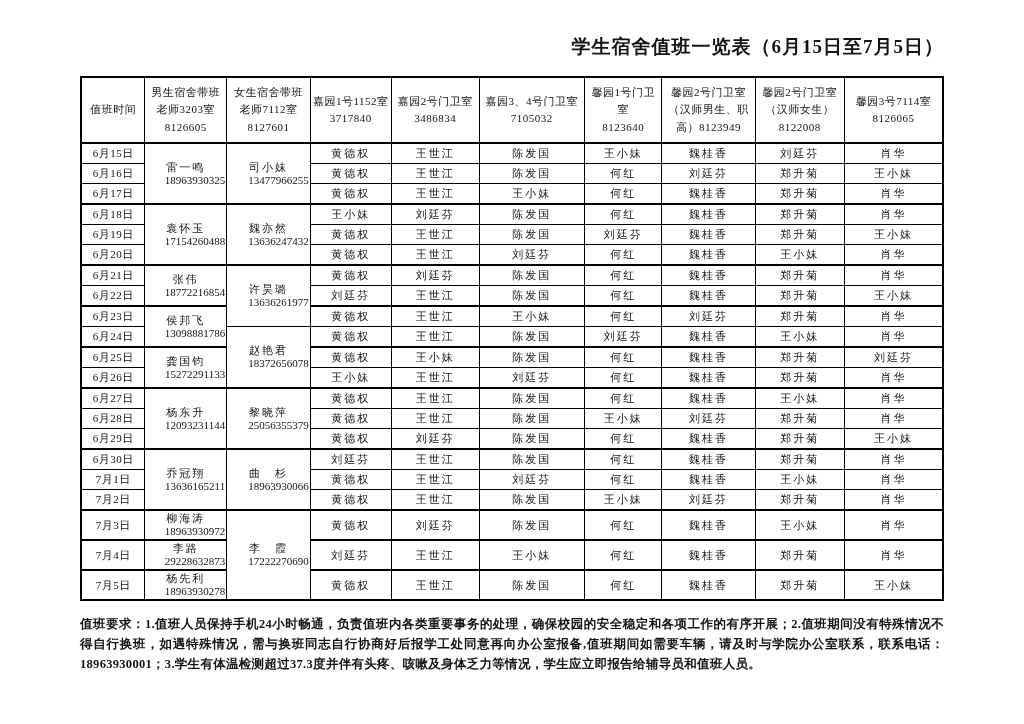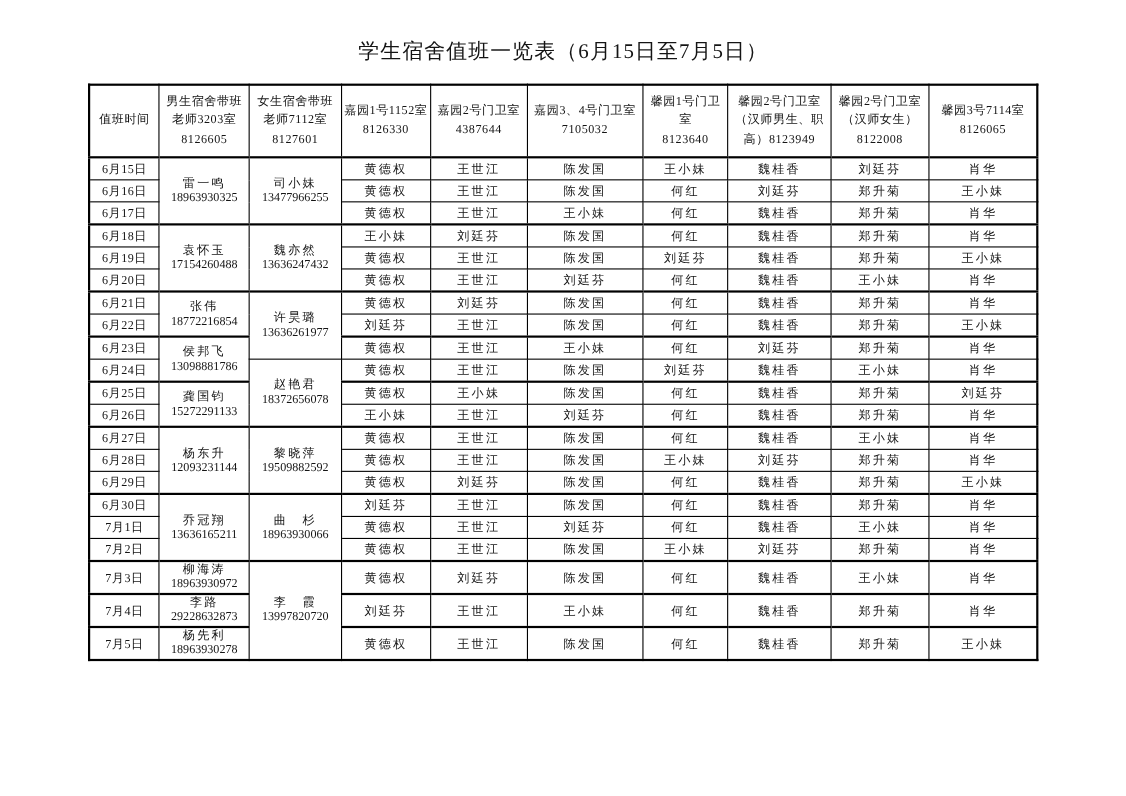--- a/index.html
+++ b/index.html
@@ -3,40 +3,40 @@
 <meta charset="utf-8">
 <style>
   html,body { margin:0; padding:0; }
   body {
     width:1024px; height:724px; background:#ffffff; color:#141414;
     font-family:"Liberation Serif","DejaVu Serif",serif;
     -webkit-font-smoothing:antialiased;
   }
   .sheet { width:864px; margin:0 auto; padding-top:34px; }
   .title {
-    text-align:center; font-size:19px; font-weight:normal;
+    text-align:right; font-size:19px; font-weight:bold;
     letter-spacing:1px; margin:0 0 16px 0;
   }
   table.roster {
     border-collapse:collapse; width:100%; table-layout:fixed;
     border:2px solid #000;
   }
   .roster th, .roster td {
     border:1px solid #000; text-align:center; vertical-align:middle;
     padding:1px 1px; overflow:hidden;
   }
   .roster th {
     font-size:11px; font-weight:normal; white-space:pre-line;
     height:62px; line-height:1.55; letter-spacing:0.5px;
   }
   .roster td { font-size:11px; }
   .date-cell { height:17px; letter-spacing:0.5px;font-family:Liberation Serif, serif; }
   .duty-cell { letter-spacing:2px; }
   .teacher-cell .t-name  { letter-spacing:2px; line-height:13px;text-align:center; }
-  .teacher-cell .t-phone { letter-spacing:0;   line-height:13px; }
+  .teacher-cell .t-phone { letter-spacing:0;   line-height:13px;text-align:right; }
   tr.group-start td { border-top:2px solid #000; }
   .notes {
     margin-top:13px; font-size:12.5px; font-weight:bold;
     line-height:1.6; text-align:justify; letter-spacing:0.3px;
   }
 </style>
 </head>
 <body>
 
 <div class="sheet">
@@ -58,23 +58,23 @@
     <thead>
       <tr>
           <th>值班时间</th>
           <th>男生宿舍带班
 老师3203室
 8126605</th>
           <th>女生宿舍带班
 老师7112室
 8127601</th>
           <th>嘉园1号1152室
-8126330</th>
+3717840</th>
           <th>嘉园2号门卫室
-4387644</th>
+3486834</th>
           <th>嘉园3、4号门卫室
 7105032</th>
           <th>馨园1号门卫室
 8123640</th>
           <th>馨园2号门卫室
 （汉师男生、职
 高）8123949</th>
           <th>馨园2号门卫室
 （汉师女生）
 8122008</th>
@@ -240,21 +240,21 @@
           <td class="duty-cell">肖华</td>
         </tr>
         <tr class="group-start">
           <td class="date-cell">6月27日</td>
           <td rowspan="3" class="teacher-cell">
             <div class="t-name">杨东升</div>
             <div class="t-phone">12093231144</div>
           </td>
           <td rowspan="3" class="teacher-cell">
             <div class="t-name">黎晓萍</div>
-            <div class="t-phone">19509882592</div>
+            <div class="t-phone">25056355379</div>
           </td>
           <td class="duty-cell">黄德权</td>
           <td class="duty-cell">王世江</td>
           <td class="duty-cell">陈发国</td>
           <td class="duty-cell">何红</td>
           <td class="duty-cell">魏桂香</td>
           <td class="duty-cell">王小妹</td>
           <td class="duty-cell">肖华</td>
         </tr>
         <tr>
@@ -316,21 +316,21 @@
           <td class="duty-cell">肖华</td>
         </tr>
         <tr class="group-start">
           <td class="date-cell">7月3日</td>
           <td rowspan="1" class="teacher-cell">
             <div class="t-name">柳海涛</div>
             <div class="t-phone">18963930972</div>
           </td>
           <td rowspan="3" class="teacher-cell">
             <div class="t-name">李　霞</div>
-            <div class="t-phone">13997820720</div>
+            <div class="t-phone">17222270690</div>
           </td>
           <td class="duty-cell">黄德权</td>
           <td class="duty-cell">刘廷芬</td>
           <td class="duty-cell">陈发国</td>
           <td class="duty-cell">何红</td>
           <td class="duty-cell">魏桂香</td>
           <td class="duty-cell">王小妹</td>
           <td class="duty-cell">肖华</td>
         </tr>
         <tr class="group-start">
@@ -357,13 +357,14 @@
           <td class="duty-cell">王世江</td>
           <td class="duty-cell">陈发国</td>
           <td class="duty-cell">何红</td>
           <td class="duty-cell">魏桂香</td>
           <td class="duty-cell">郑升菊</td>
           <td class="duty-cell">王小妹</td>
         </tr>
       </tbody>
   </table>
 
+  <p class="notes">值班要求：1.值班人员保持手机24小时畅通，负责值班内各类重要事务的处理，确保校园的安全稳定和各项工作的有序开展；2.值班期间没有特殊情况不得自行换班，如遇特殊情况，需与换班同志自行协商好后报学工处同意再向办公室报备,值班期间如需要车辆，请及时与学院办公室联系，联系电话：18963930001；3.学生有体温检测超过37.3度并伴有头疼、咳嗽及身体乏力等情况，学生应立即报告给辅导员和值班人员。</p>
 </div>
 
 </body></html>

